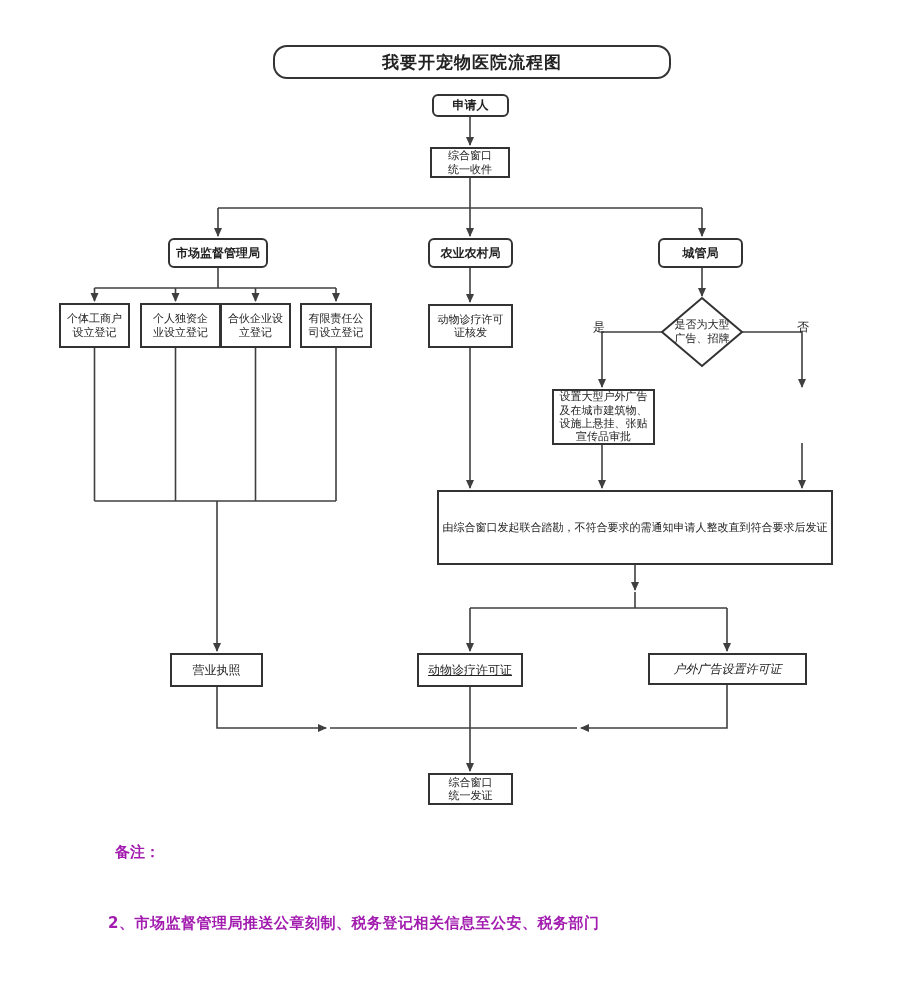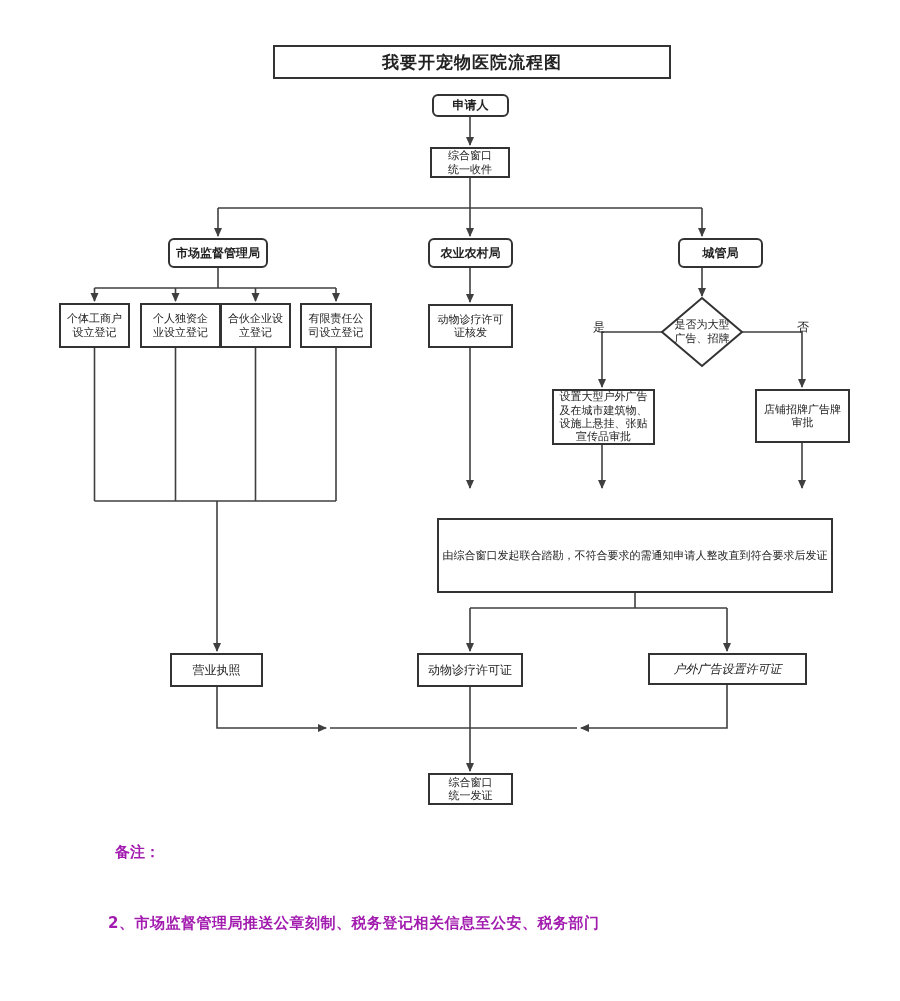--- a/index.html
+++ b/index.html
@@ -3,21 +3,21 @@
 <meta charset="utf-8">
 <style>
   html,body{margin:0;padding:0;background:#ffffff;}
   #stage{position:relative;width:900px;height:1001px;background:#ffffff;overflow:hidden;
          font-family:"DejaVu Sans","Liberation Sans",sans-serif;color:#222;}
   #wires{position:absolute;left:0;top:0;z-index:1;}
   .node{position:absolute;z-index:2;background:#fff;border:2px solid #333;box-sizing:border-box;
         display:flex;align-items:center;justify-content:center;text-align:center;
         font-size:11px;line-height:1.22;white-space:pre-line;color:#222;}
   .rounded{border-radius:6px;font-weight:bold;font-size:12px;}
-  .title{font-size:17px;font-weight:bold;letter-spacing:1px;}
+  .title{font-size:17px;font-weight:bold;letter-spacing:1px;border-radius:14px;}
   .mid{font-size:12px;}
   .diamond-label{position:absolute;z-index:3;background:transparent;border:none;display:flex;
         align-items:center;justify-content:center;text-align:center;font-size:11px;
         line-height:1.25;white-space:pre-line;}
   .branch-label{position:absolute;z-index:3;font-size:12px;color:#222;}
   .notes{position:absolute;z-index:2;font-weight:bold;color:#a21caf;}
   .notes-heading{left:115px;top:843px;font-size:15px;}
   .note-item{left:108px;top:0;font-size:15px;letter-spacing:0.5px;}
 </style>
 </head>
@@ -91,21 +91,21 @@
 
   <div class="node rounded" style="left:432px;top:94px;width:77px;height:23px;">申请人</div>
 
   <div class="node" style="left:430px;top:147px;width:80px;height:31px;">综合窗口
 统一收件</div>
 
   <div class="node rounded" style="left:168px;top:238px;width:100px;height:30px;">市场监督管理局</div>
 
   <div class="node rounded" style="left:428px;top:238px;width:85px;height:30px;border-radius:6px;">农业农村局</div>
 
-  <div class="node rounded" style="left:658px;top:238px;width:85px;height:30px;margin-left:20px;">城管局</div>
+  <div class="node rounded" style="left:658px;top:238px;width:85px;height:30px;">城管局</div>
 
   <div class="node" style="left:59px;top:303px;width:71px;height:45px;">个体工商户
 设立登记</div>
 
   <div class="node" style="left:140px;top:303px;width:81px;height:45px;">个人独资企
 业设立登记</div>
 
   <div class="node" style="left:220px;top:303px;width:71px;height:45px;">合伙企业设
 立登记</div>
 
@@ -120,28 +120,26 @@
 
   <div class="branch-label" style="left:590px;top:319px;width:18px;text-align:center;">是</div>
 
   <div class="branch-label" style="left:794px;top:319px;width:18px;text-align:center;">否</div>
 
   <div class="node" style="left:552px;top:389px;width:103px;height:56px;">设置大型户外广告
 及在城市建筑物、
 设施上悬挂、张贴
 宣传品审批</div>
 
-  <div class="node" style="left:755px;top:389px;width:95px;height:54px;">店铺招牌广告牌
-审批</div>
 
-  <div class="node" style="left:437px;top:490px;width:396px;height:75px;margin-top:28px;">由综合窗口发起联合踏勘，不符合要求的需通知申请人整改直到符合要求后发证</div>
+  <div class="node" style="left:437px;top:490px;width:396px;height:75px;">由综合窗口发起联合踏勘，不符合要求的需通知申请人整改直到符合要求后发证</div>
 
   <div class="node mid" style="left:170px;top:653px;width:93px;height:34px;">营业执照</div>
 
-  <div class="node mid" style="left:417px;top:653px;width:106px;height:34px;">动物诊疗许可证</div>
+  <div class="node mid" style="left:417px;top:653px;width:106px;height:34px;text-decoration:underline;">动物诊疗许可证</div>
 
   <div class="node mid" style="left:648px;top:653px;width:159px;height:32px;font-style:italic;">户外广告设置许可证</div>
 
   <div class="node" style="left:428px;top:773px;width:85px;height:32px;">综合窗口
 统一发证</div>
 
   <div class="notes notes-heading">备注：</div>
   <div class="notes note-item" style="top:914px;">2、市场监督管理局推送公章刻制、税务登记相关信息至公安、税务部门</div>
 
 </div>

